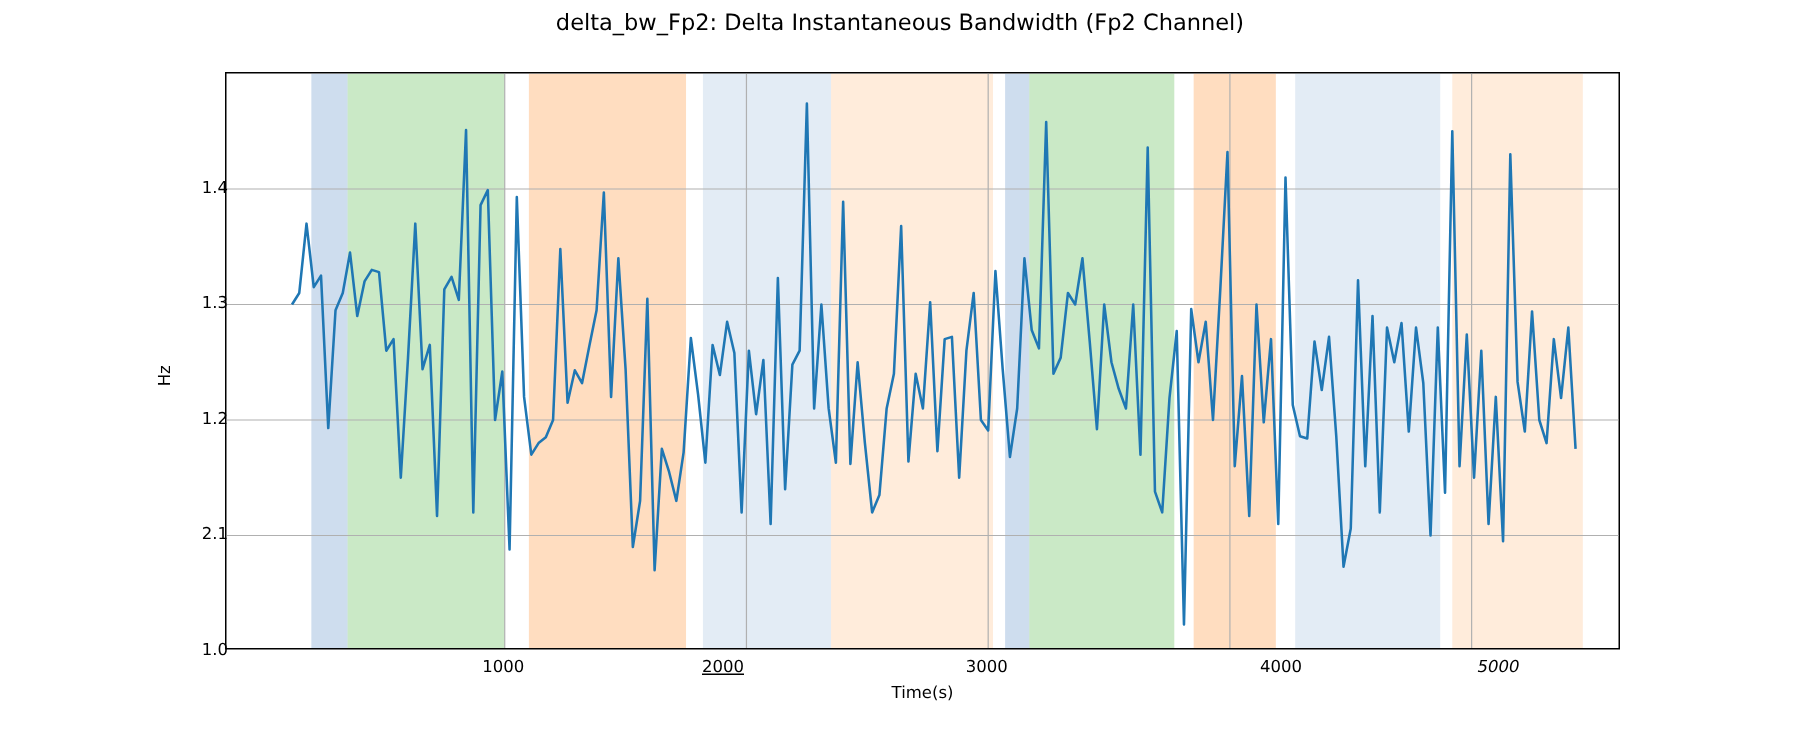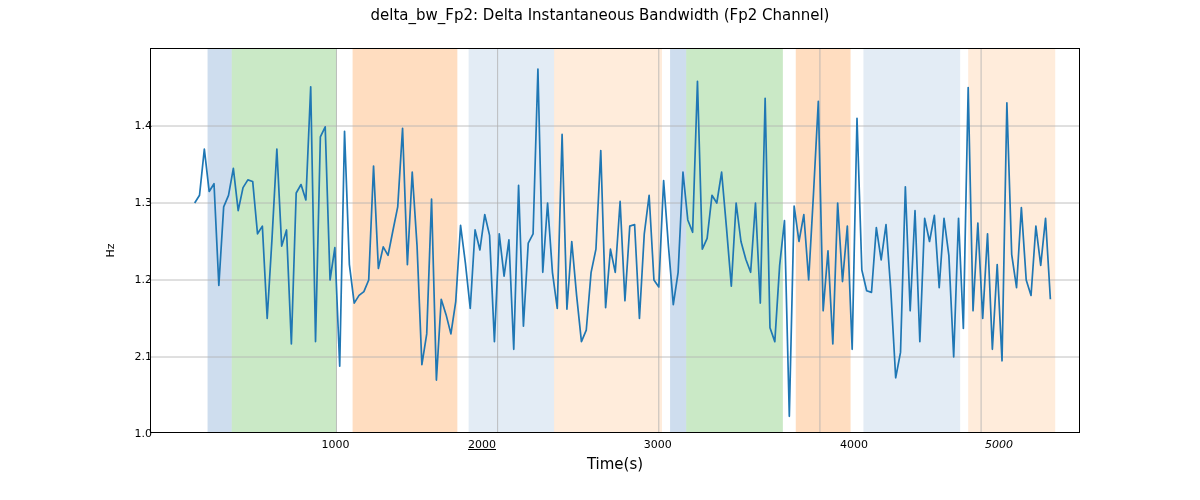--- a/index.html
+++ b/index.html
@@ -52,21 +52,21 @@
     transform-origin: center;
     font-size: 11px;
     white-space: nowrap;
   }
   .xlabel {
     position: absolute;
     top: 455px;
     left: 150px;
     width: 930px;
     text-align: center;
-    font-size: 15px;
+    font-size: 11px;
   }
   .xtick-label {
     position: absolute;
     top: 438px;
     font-size: 11px;
     transform: translateX(-50%);
     white-space: nowrap;
   }
   .ytick-label {
     position: absolute;

